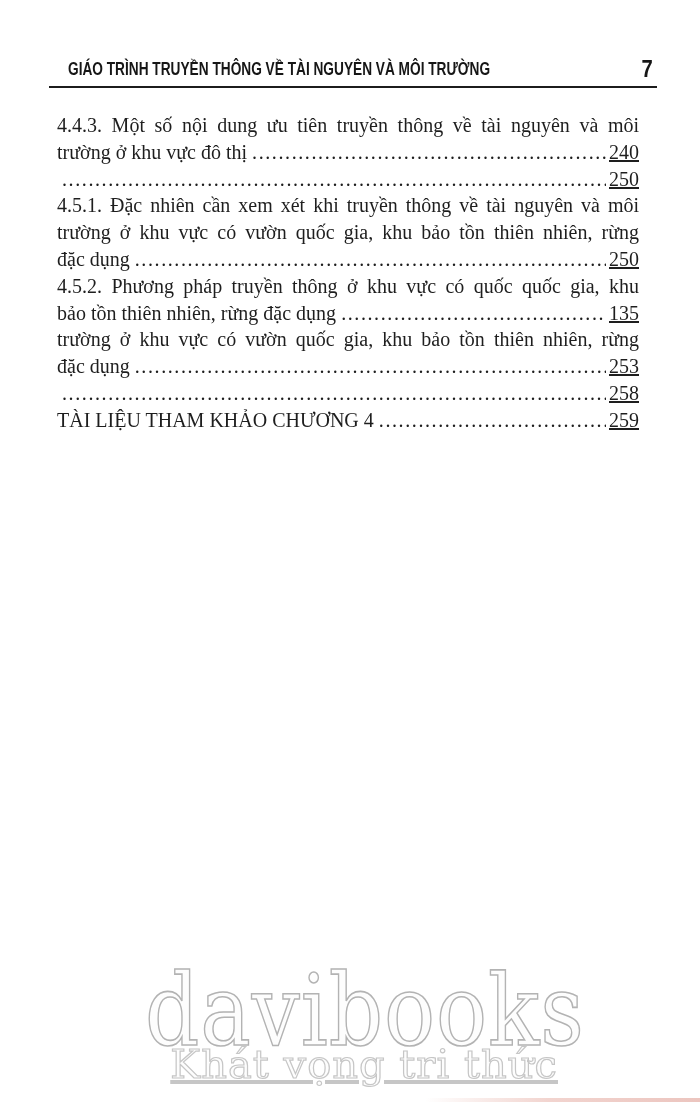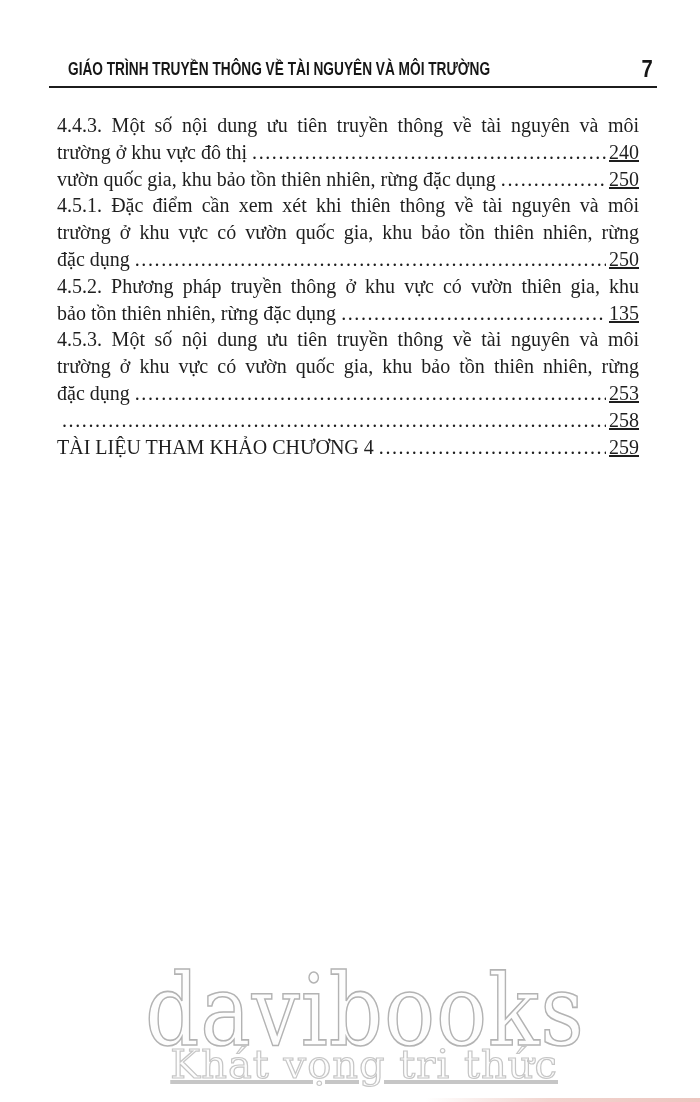--- a/index.html
+++ b/index.html
@@ -90,44 +90,42 @@
     <div>
       <div class="toc-line justified">4.4.3. Một số nội dung ưu tiên truyền thông về tài nguyên và môi</div>
       <div class="toc-line last">
         <span class="t">trường ở khu vực đô thị</span>
         <span class="dots">............................................................................................................................................................................................................................</span>
         <span class="pg">240</span>
       </div>
     </div>
     <div>
       <div class="toc-line last">
-        <span class="t">vườn quốc gia, khu bảo tồn thiên nhiên, rừng đặc dụng</span>
         <span class="dots">............................................................................................................................................................................................................................</span>
         <span class="pg">250</span>
       </div>
     </div>
     <div>
-      <div class="toc-line justified">4.5.1. Đặc điểm cần xem xét khi thiên thông về tài nguyên và môi</div>
+      <div class="toc-line justified">4.5.1. Đặc nhiên cần xem xét khi truyền thông về tài nguyên và môi</div>
       <div class="toc-line justified">trường ở khu vực có vườn quốc gia, khu bảo tồn thiên nhiên, rừng</div>
       <div class="toc-line last">
         <span class="t">đặc dụng</span>
         <span class="dots">............................................................................................................................................................................................................................</span>
         <span class="pg">250</span>
       </div>
     </div>
     <div>
-      <div class="toc-line justified">4.5.2. Phương pháp truyền thông ở khu vực có vườn thiên gia, khu</div>
+      <div class="toc-line justified">4.5.2. Phương pháp truyền thông ở khu vực có quốc quốc gia, khu</div>
       <div class="toc-line last">
         <span class="t">bảo tồn thiên nhiên, rừng đặc dụng</span>
         <span class="dots">............................................................................................................................................................................................................................</span>
         <span class="pg">135</span>
       </div>
     </div>
     <div>
-      <div class="toc-line justified">4.5.3. Một số nội dung ưu tiên truyền thông về tài nguyên và môi</div>
       <div class="toc-line justified">trường ở khu vực có vườn quốc gia, khu bảo tồn thiên nhiên, rừng</div>
       <div class="toc-line last">
         <span class="t">đặc dụng</span>
         <span class="dots">............................................................................................................................................................................................................................</span>
         <span class="pg">253</span>
       </div>
     </div>
     <div>
       <div class="toc-line last">
         <span class="dots">............................................................................................................................................................................................................................</span>

